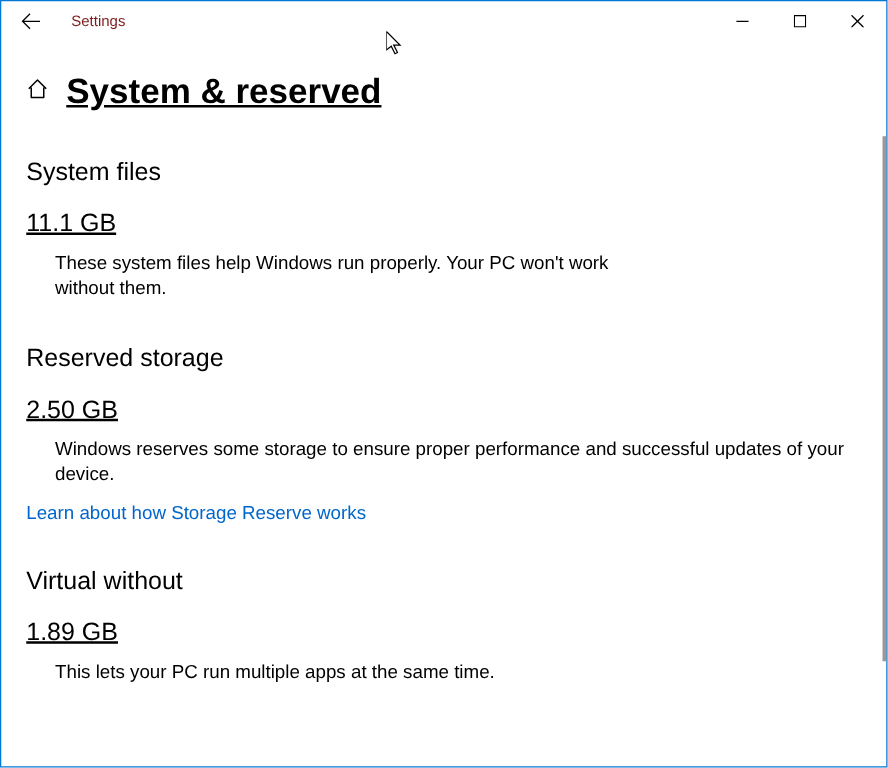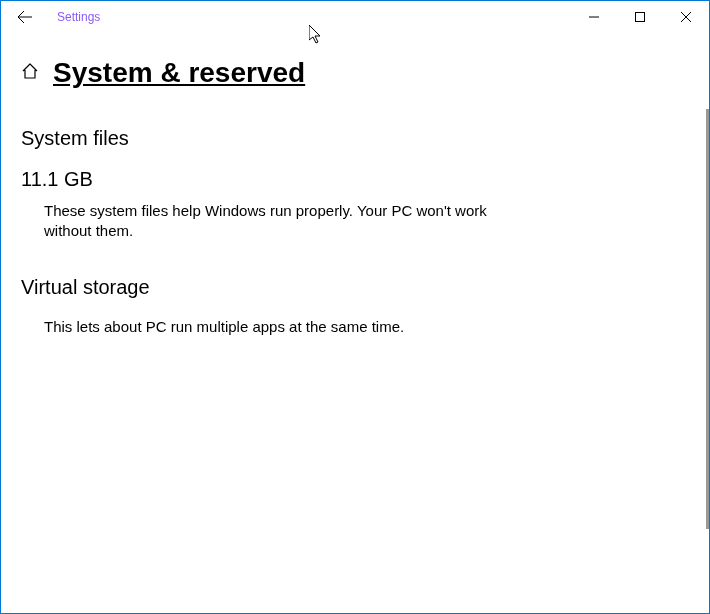--- a/index.html
+++ b/index.html
@@ -25,21 +25,21 @@
     .back-btn {
       width: 32px;
       height: 32px;
       display: flex;
       align-items: center;
       justify-content: center;
       cursor: pointer;
     }
     .app-title {
       font-size: 12px;
-      color: #8b5cf6;
+      color: #7f1d1d;
       margin-left: 16px;
     }
     .window-controls {
       margin-left: auto;
       display: flex;
     }
     .window-btn {
       width: 46px;
       height: 32px;
       display: flex;
@@ -75,20 +75,21 @@
       font-size: 20px;
       font-weight: 400;
       color: #000;
       margin-bottom: 18px;
     }
     .section-value {
       font-size: 20px;
       font-weight: 400;
       color: #000;
       margin-bottom: 10px;
+      text-decoration: underline;
     }
     .section-desc {
       font-size: 15px;
       color: #000;
       line-height: 1.35;
       max-width: 680px;
       margin-left: 23px;
     }
     .section-desc.narrow {
       max-width: 460px;
@@ -154,24 +155,31 @@
     </span>
     <h1 class="page-title">System &amp; reserved</h1>
   </div>
 
   <div class="section">
     <h2 class="section-heading">System files</h2>
     <div class="section-value">11.1 GB</div>
     <div class="section-desc narrow">These system files help Windows run properly. Your PC won't work without them.</div>
   </div>
 
+  <div class="section">
+    <h2 class="section-heading">Reserved storage</h2>
+    <div class="section-value">2.50 GB</div>
+    <div class="section-desc">Windows reserves some storage to ensure proper performance and successful updates of your device.</div>
+    <a class="link">Learn about how Storage Reserve works</a>
+  </div>
 
   <div class="section">
-    <h2 class="section-heading">Virtual storage</h2>
-    <div class="section-desc">This lets about PC run multiple apps at the same time.</div>
+    <h2 class="section-heading">Virtual without</h2>
+    <div class="section-value">1.89 GB</div>
+    <div class="section-desc">This lets your PC run multiple apps at the same time.</div>
   </div>
 
 </div>
 
 <div class="scrollbar"></div>
 
 <div class="cursor">
   <svg width="16" height="20" viewBox="0 0 16 20">
     <path d="M 0 0 L 0 15 L 4 12 L 7 18 L 9 17 L 6 11 L 11 11 Z" fill="#fff" stroke="#000" stroke-width="1"></path>
   </svg>

